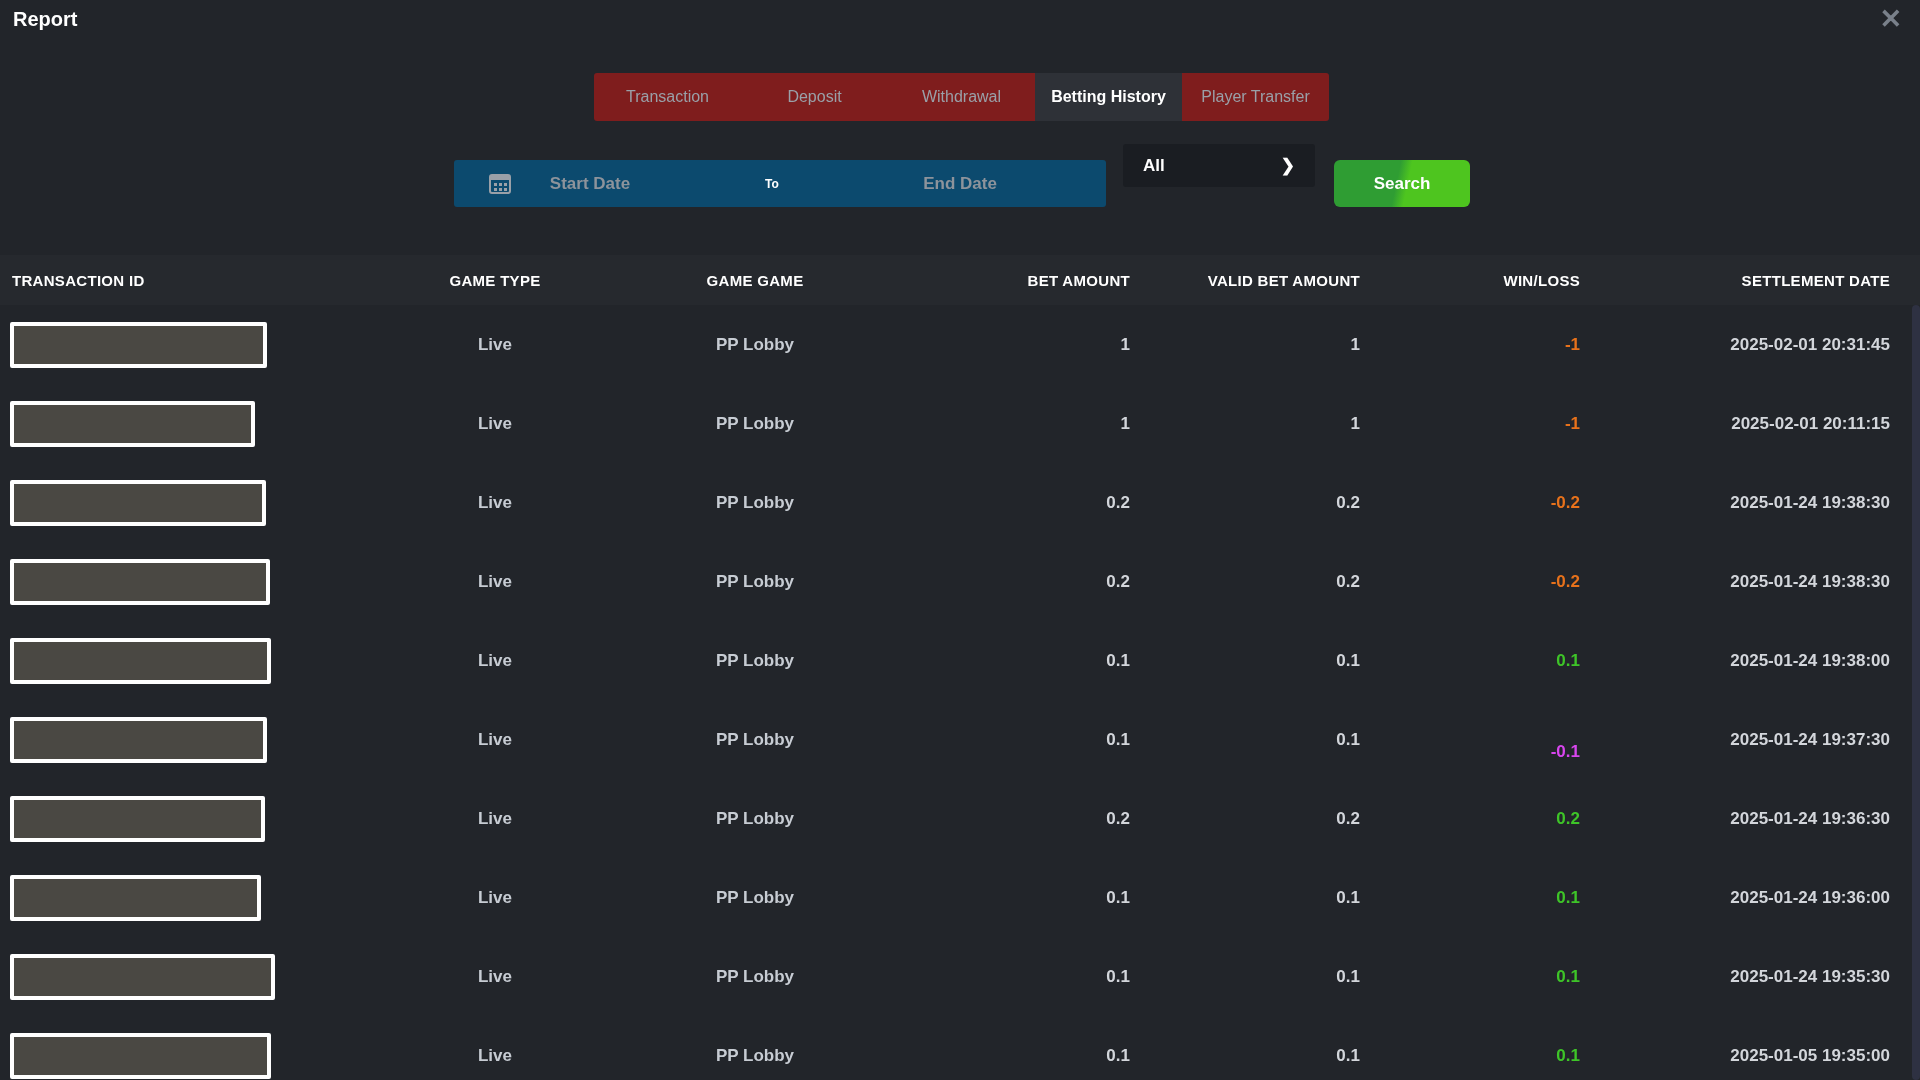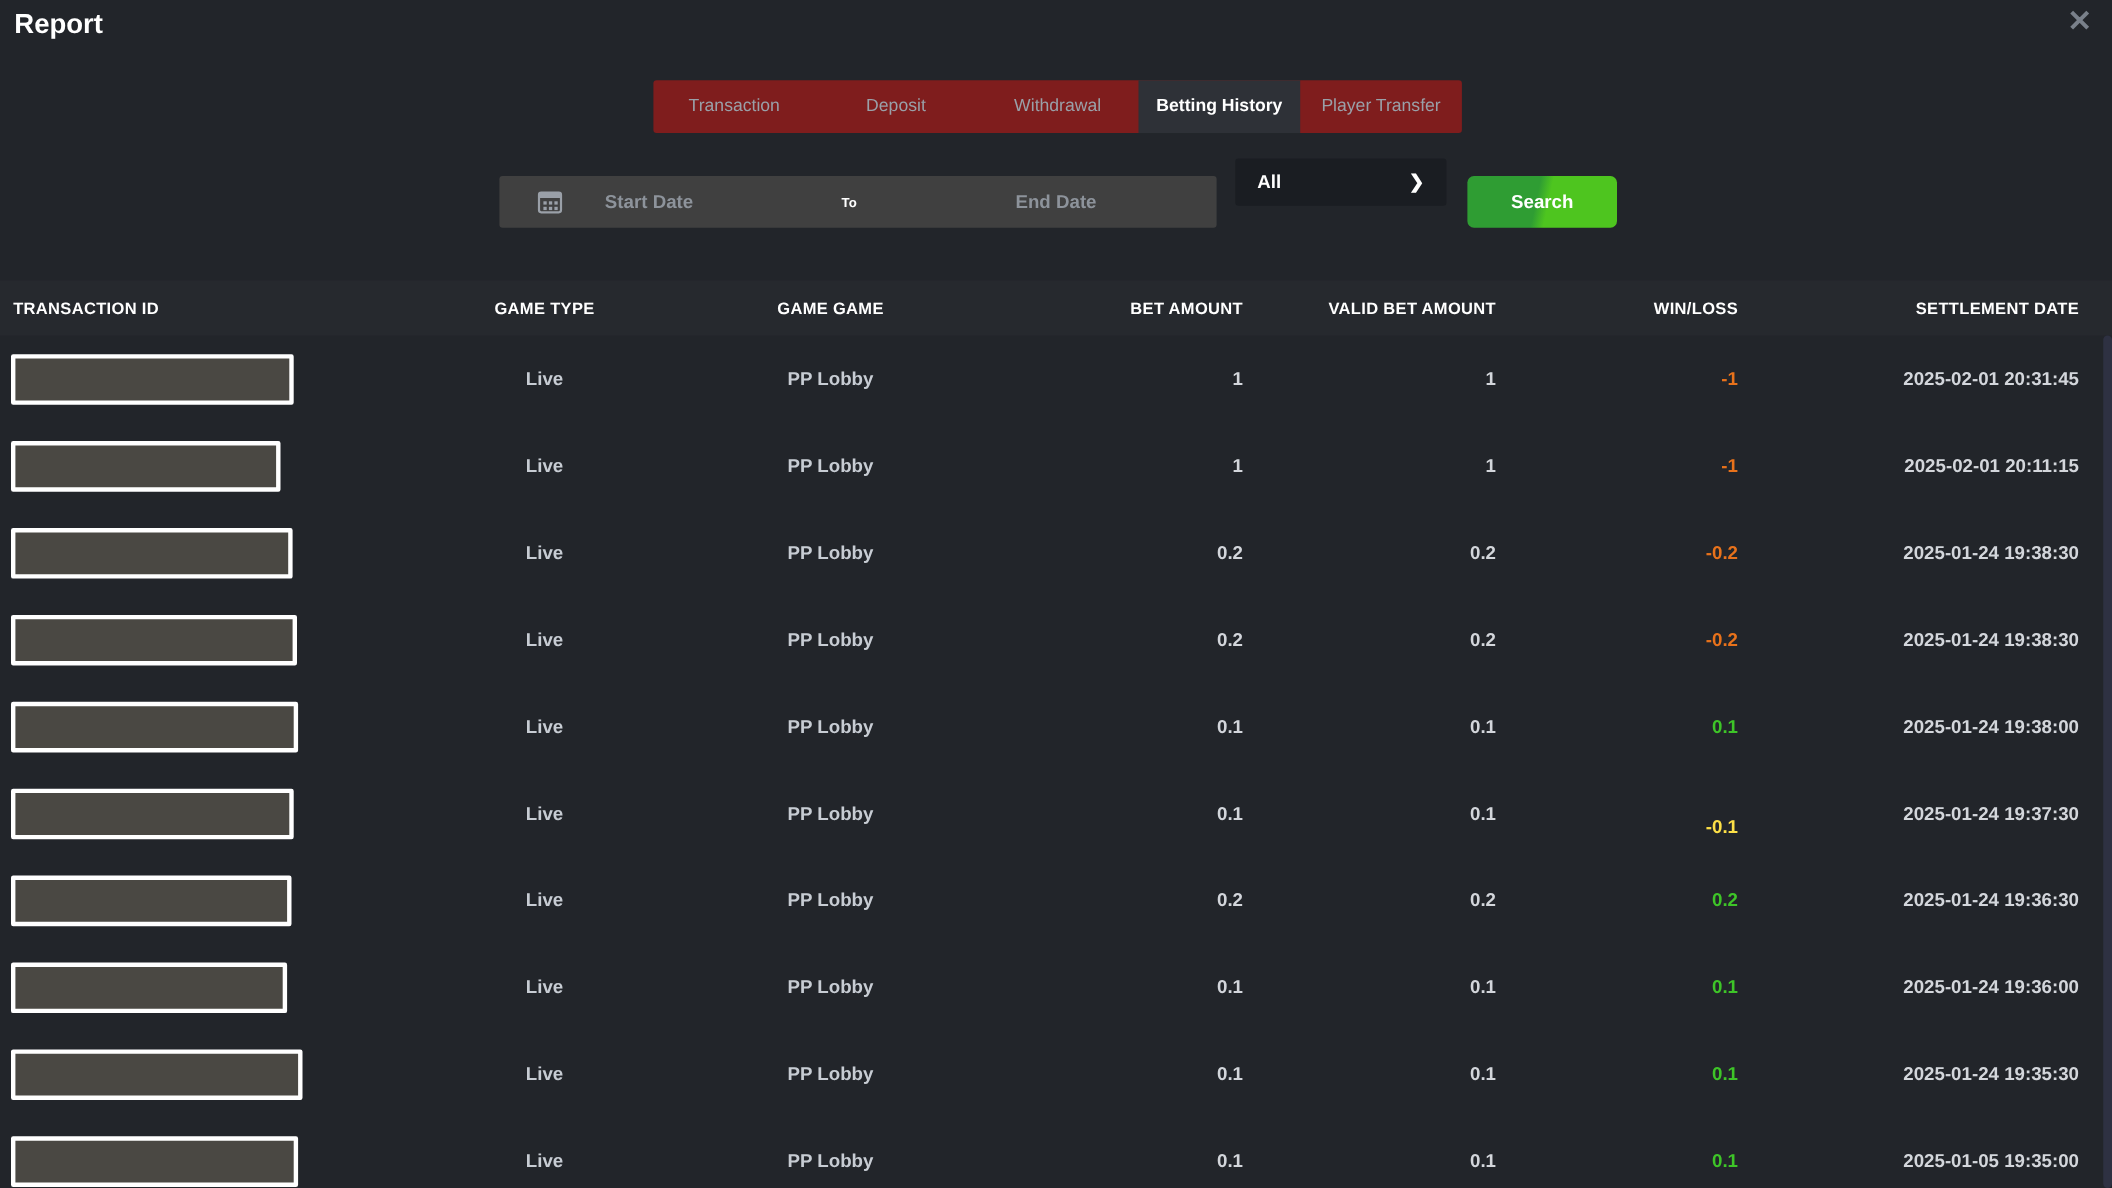--- a/index.html
+++ b/index.html
@@ -8,21 +8,21 @@
     background:#22252a;
     font-family:"Liberation Sans", sans-serif;
     overflow:hidden;
     position:relative;
     color:#d3d6db;
   }
 
   
   .title {
     position:absolute; left:13px; top:8px;
-    color:#ffffff; font-size:25px; font-weight:700;
+    color:#ffffff; font-size:20px; font-weight:700;
   }
   .close {
     position:absolute; right:18px; top:6px;
     color:#79808a; font-size:27px; font-weight:700;
     cursor:pointer; line-height:1;
   }
 
   
   .tabs {
     position:absolute; left:594px; top:73px; height:48px;
@@ -30,21 +30,21 @@
   }
   .tab {
     width:147px; display:flex; align-items:center; justify-content:center;
     color:#9aa0a8; font-size:16px; cursor:pointer; white-space:nowrap;
   }
   .tab.active { background:#2e3137; color:#ffffff; font-weight:700; }
 
   
   .datebar {
     position:absolute; left:454px; top:160px; width:652px; height:47px;
-    background:#404040; border-radius:3px;
+    background:#0c4a6e; border-radius:3px;
   }
   .datebar .cal-icon {
     position:absolute; left:33px; top:50%; transform:translateY(-50%);
     width:26px; height:26px;
   }
   .datebar .ph {
     position:absolute; top:50%; transform:translate(-50%,-50%);
     color:#8d939b; font-size:17px; font-weight:700; white-space:nowrap;
   }
   .datebar .start { left:136px; }
@@ -207,21 +207,21 @@
       <div class="cell ar">2025-01-24 19:38:00</div>
     </div>
     <div class="row">
       <div class="cell al" style="padding: 0px;">
         <div class="redaction" style="width: 257px;"></div>
       </div>
       <div class="cell muted ac">Live</div>
       <div class="cell muted ac">PP Lobby</div>
       <div class="cell ar">0.1</div>
       <div class="cell ar">0.1</div>
-      <div class="cell ar" style="color: #fde047; margin-top: 24px;">-0.1</div>
+      <div class="cell ar" style="color: #d946ef; margin-top: 24px;">-0.1</div>
       <div class="cell ar">2025-01-24 19:37:30</div>
     </div>
     <div class="row">
       <div class="cell al" style="padding: 0px;">
         <div class="redaction" style="width: 255px;"></div>
       </div>
       <div class="cell muted ac">Live</div>
       <div class="cell muted ac">PP Lobby</div>
       <div class="cell ar">0.2</div>
       <div class="cell ar">0.2</div>

